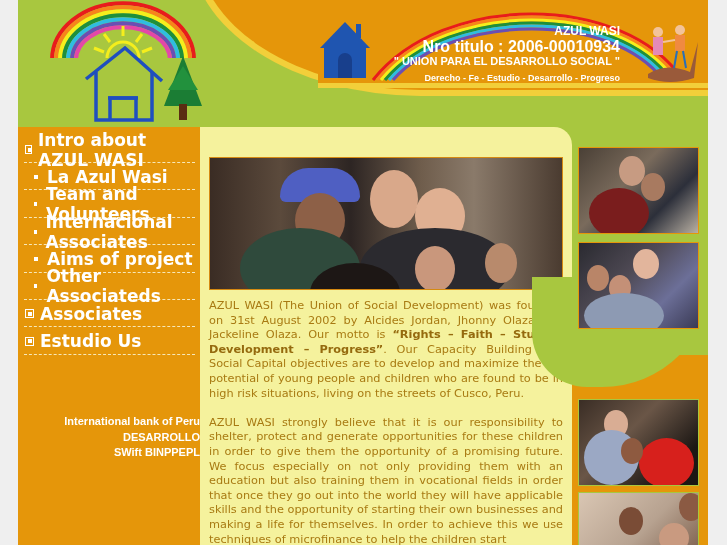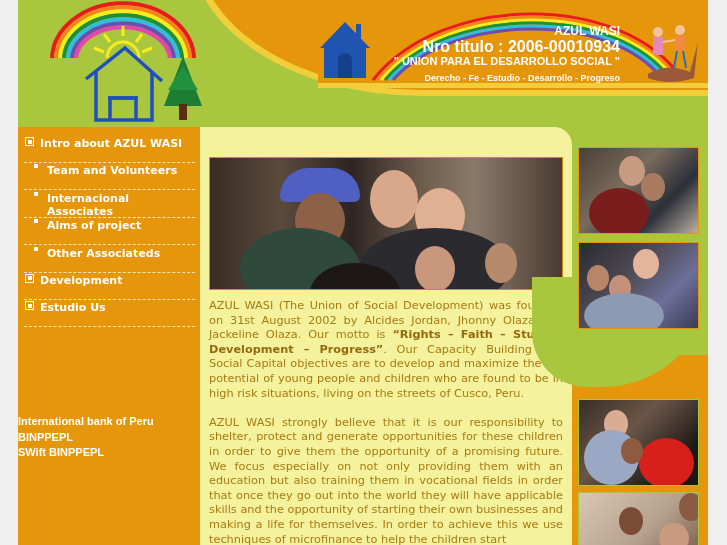--- a/index.html
+++ b/index.html
@@ -14,25 +14,25 @@
   .bt1{font-size:12px;}
   .bt2{font-size:16px;}
   .bt3{font-size:11px;}
   .bt4{font-size:9px;margin-top:2px;}
   .banner-rainbow{position:absolute;left:345px;top:2px;}
   .banner-house{position:absolute;left:300px;top:20px;}
   .banner-kids{position:absolute;left:628px;top:22px;}
   
   .nav{position:absolute;left:0;top:127px;width:182px;height:418px;background:#e5960a;}
   .nav ul{list-style:none;margin:0;padding:10px 0 0 6px;}
-  .nav li{width:171px;height:25px;border-bottom:1px dashed #f6e7b8;margin-bottom:1.4px;display:flex;align-items:flex-start;color:#fff;font-weight:bold;font-size:11px;}
+  .nav li{width:171px;height:25px;border-bottom:1px dashed #f6e7b8;margin-bottom:1.4px;display:flex;align-items:center;color:#fff;font-weight:bold;font-size:17px;}
   .nav li .box{display:inline-block;width:7px;height:7px;border:1.5px solid #fff;margin:0 6px 0 1px;position:relative;}
   .nav li .box::after{content:"";position:absolute;left:1.5px;top:1.5px;width:4px;height:4px;background:#fff;}
   .nav li.sub .dot{display:inline-block;width:4px;height:4px;background:#fff;margin:0 9px 0 10px;}
-  .bank{position:absolute;left:0;top:287px;width:182px;text-align:left;color:#fff;font-family:"Liberation Sans",sans-serif;font-weight:bold;font-size:11px;line-height:15.5px;}
+  .bank{position:absolute;left:0;top:287px;width:182px;text-align:right;color:#fff;font-family:"Liberation Sans",sans-serif;font-weight:bold;font-size:11px;line-height:15.5px;}
   
   .content{position:absolute;left:182px;top:127px;width:372px;height:418px;background:#f5f29d;border-top-right-radius:18px;}
   .main-photo{position:absolute;left:9px;top:30px;width:352px;height:131px;border:1px solid #d58a12;overflow:hidden;background:linear-gradient(90deg,#3a2c24 0%,#5b4a3c 20%,#2d2523 40%,#6f5d4c 60%,#8a7a6a 75%,#4a3b30 100%);}
   .p{position:absolute;border-radius:50%;}
   .text{position:absolute;left:9px;top:172px;width:354px;color:#a87a12;font-size:11.3px;line-height:14.6px;text-align:justify;}
   .text p{margin:0 0 14.6px 0;}
   .text b{color:#956a0e;}
   
   .right{position:absolute;left:554px;top:127px;width:136px;height:418px;background:#e5960a;}
   .right-green{position:absolute;left:0;top:0;width:136px;height:228px;background:#a8c73f;border-bottom-left-radius:0;}
@@ -117,46 +117,50 @@
   </div>
 
   <div class="nav">
     <ul>
       <li>
           <span class="box"></span>
           <span>Intro about AZUL WASI</span>
         </li>
       <li class="sub">
           <span class="dot"></span>
+          <span>La Azul Wasi</span>
+        </li>
+      <li class="sub">
+          <span class="dot"></span>
           <span>Team and Volunteers</span>
         </li>
       <li class="sub">
           <span class="dot"></span>
           <span>Internacional Associates</span>
         </li>
       <li class="sub">
           <span class="dot"></span>
           <span>Aims of project</span>
         </li>
       <li class="sub">
           <span class="dot"></span>
           <span>Other Associateds</span>
         </li>
       <li>
           <span class="box"></span>
-          <span>Development</span>
+          <span>Associates</span>
         </li>
       <li>
           <span class="box"></span>
           <span>Estudio Us</span>
         </li>
     </ul>
     <div class="bank">
       <div>International bank of Peru</div>
-      <div>BINPPEPL</div>
+      <div>DESARROLLO</div>
       <div>SWift BINPPEPL</div>
     </div>
   </div>
 
   <div class="content">
     <div class="main-photo">
       <div class="p" style="left:70px;top:10px;width:80px;height:34px;background:#4f5fc2;border-radius:40px 40px 8px 8px;"></div>
       <div class="p" style="left:85px;top:35px;width:50px;height:55px;background:#8d6047;"></div>
       <div class="p" style="left:30px;top:70px;width:120px;height:80px;background:#2f4a3c;"></div>
       <div class="p" style="left:160px;top:12px;width:48px;height:58px;background:#d9a88a;"></div>

